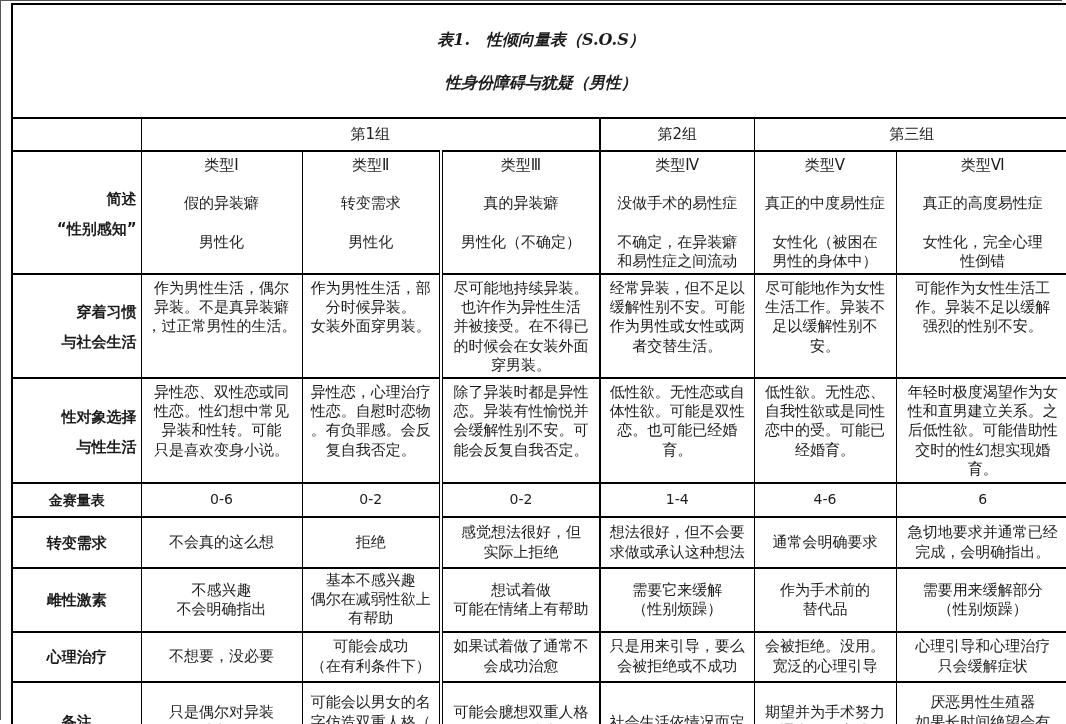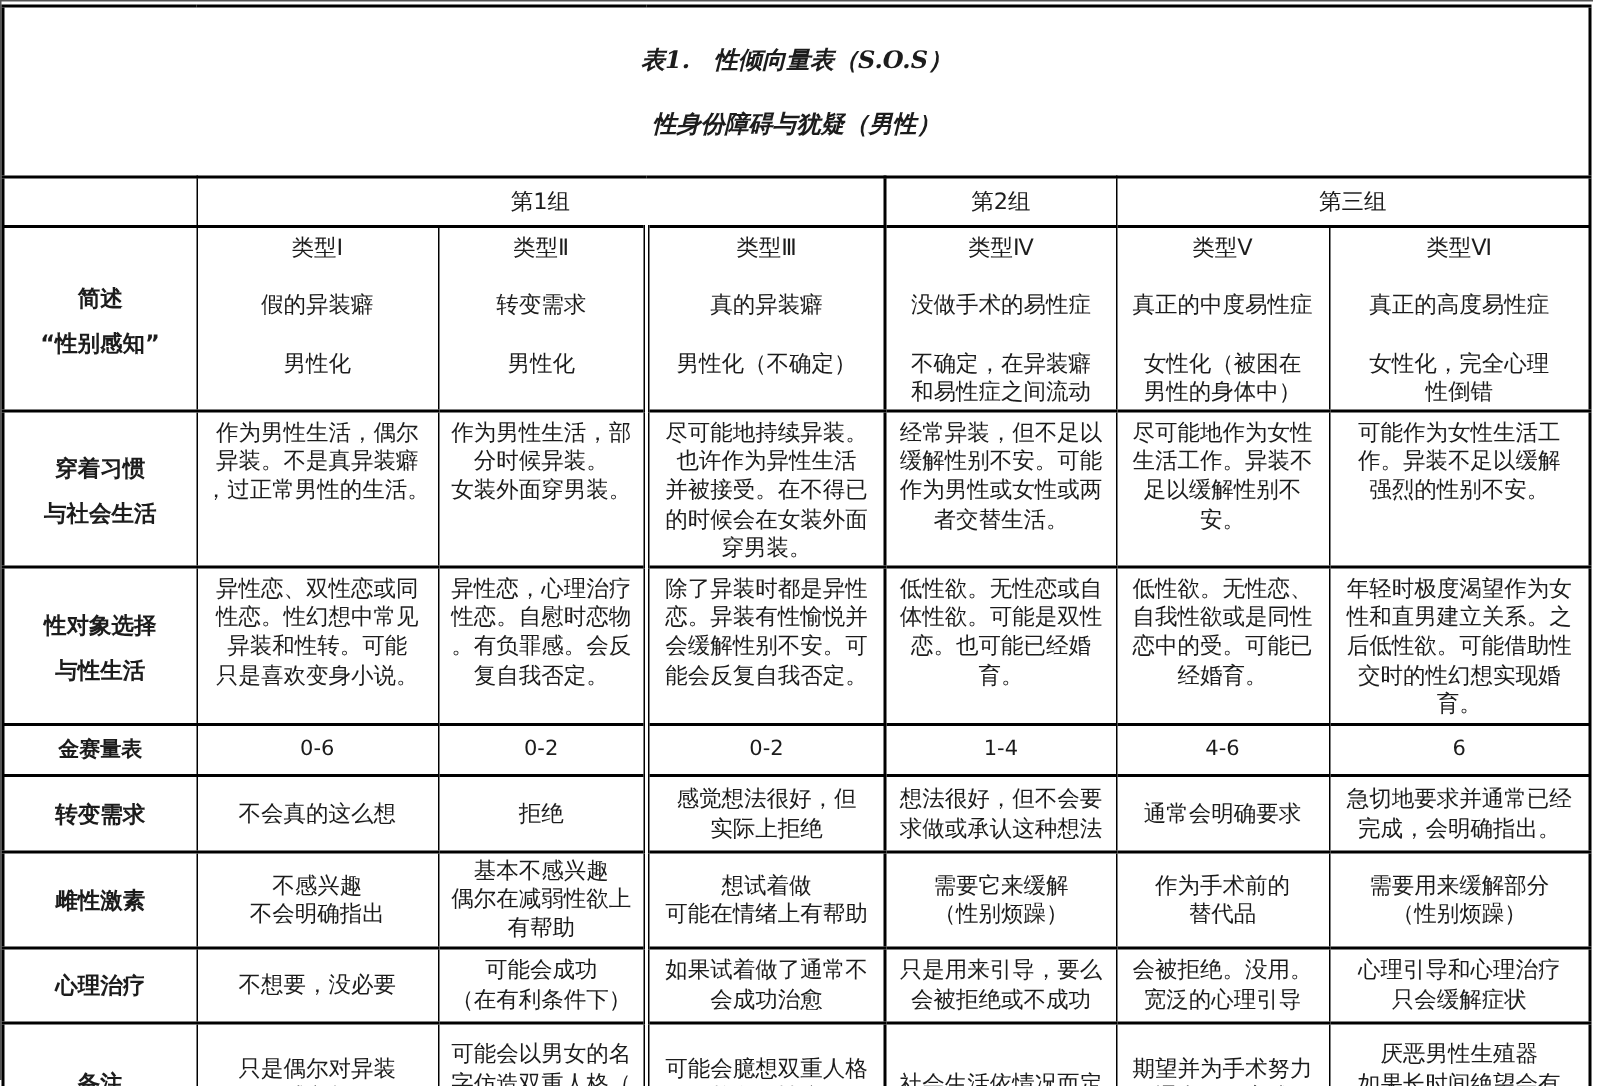--- a/index.html
+++ b/index.html
@@ -6,21 +6,21 @@
   body {
     width:1066px; height:724px;
     font-family:"DejaVu Sans", sans-serif;
     color:#1c1c1c;
     -webkit-font-smoothing:antialiased;
   }
   .sheet {
     width:1062px; height:720px;
     border-top:1px solid #555; border-left:1px solid #555;
     box-sizing:border-box;
-    padding:2px 0 0 0;
+    padding:2px 0 0 10px;
   }
   table.sos {
     border-collapse:collapse;
     table-layout:fixed;
     width:1058px;
     border:2px solid #000;
   }
   td {
     border:1px solid #000;
     border-top-width:2px;
@@ -29,21 +29,21 @@
     font-size:15px;
     line-height:1.28;
     text-align:center;
     vertical-align:middle;
     white-space:pre-line;
     word-break:break-all;
     overflow:hidden;
     box-sizing:border-box;
   }
   tr.vtop td { vertical-align:top; padding-top:4px; }
-  tr.vtop td.lbl { vertical-align:middle; }
+  tr.vtop td.lbl { vertical-align:middle;text-align:right; }
   td.lbl {
     font-weight:bold;
     line-height:2.0;
   }
   td.c3 { border-left:4px double #000;border-radius:11px; }
   td.c4 { border-left:2px solid #000; }
   tr.title-row td {
     font-family:"DejaVu Serif", serif;
     font-style:italic;
     font-weight:bold;

